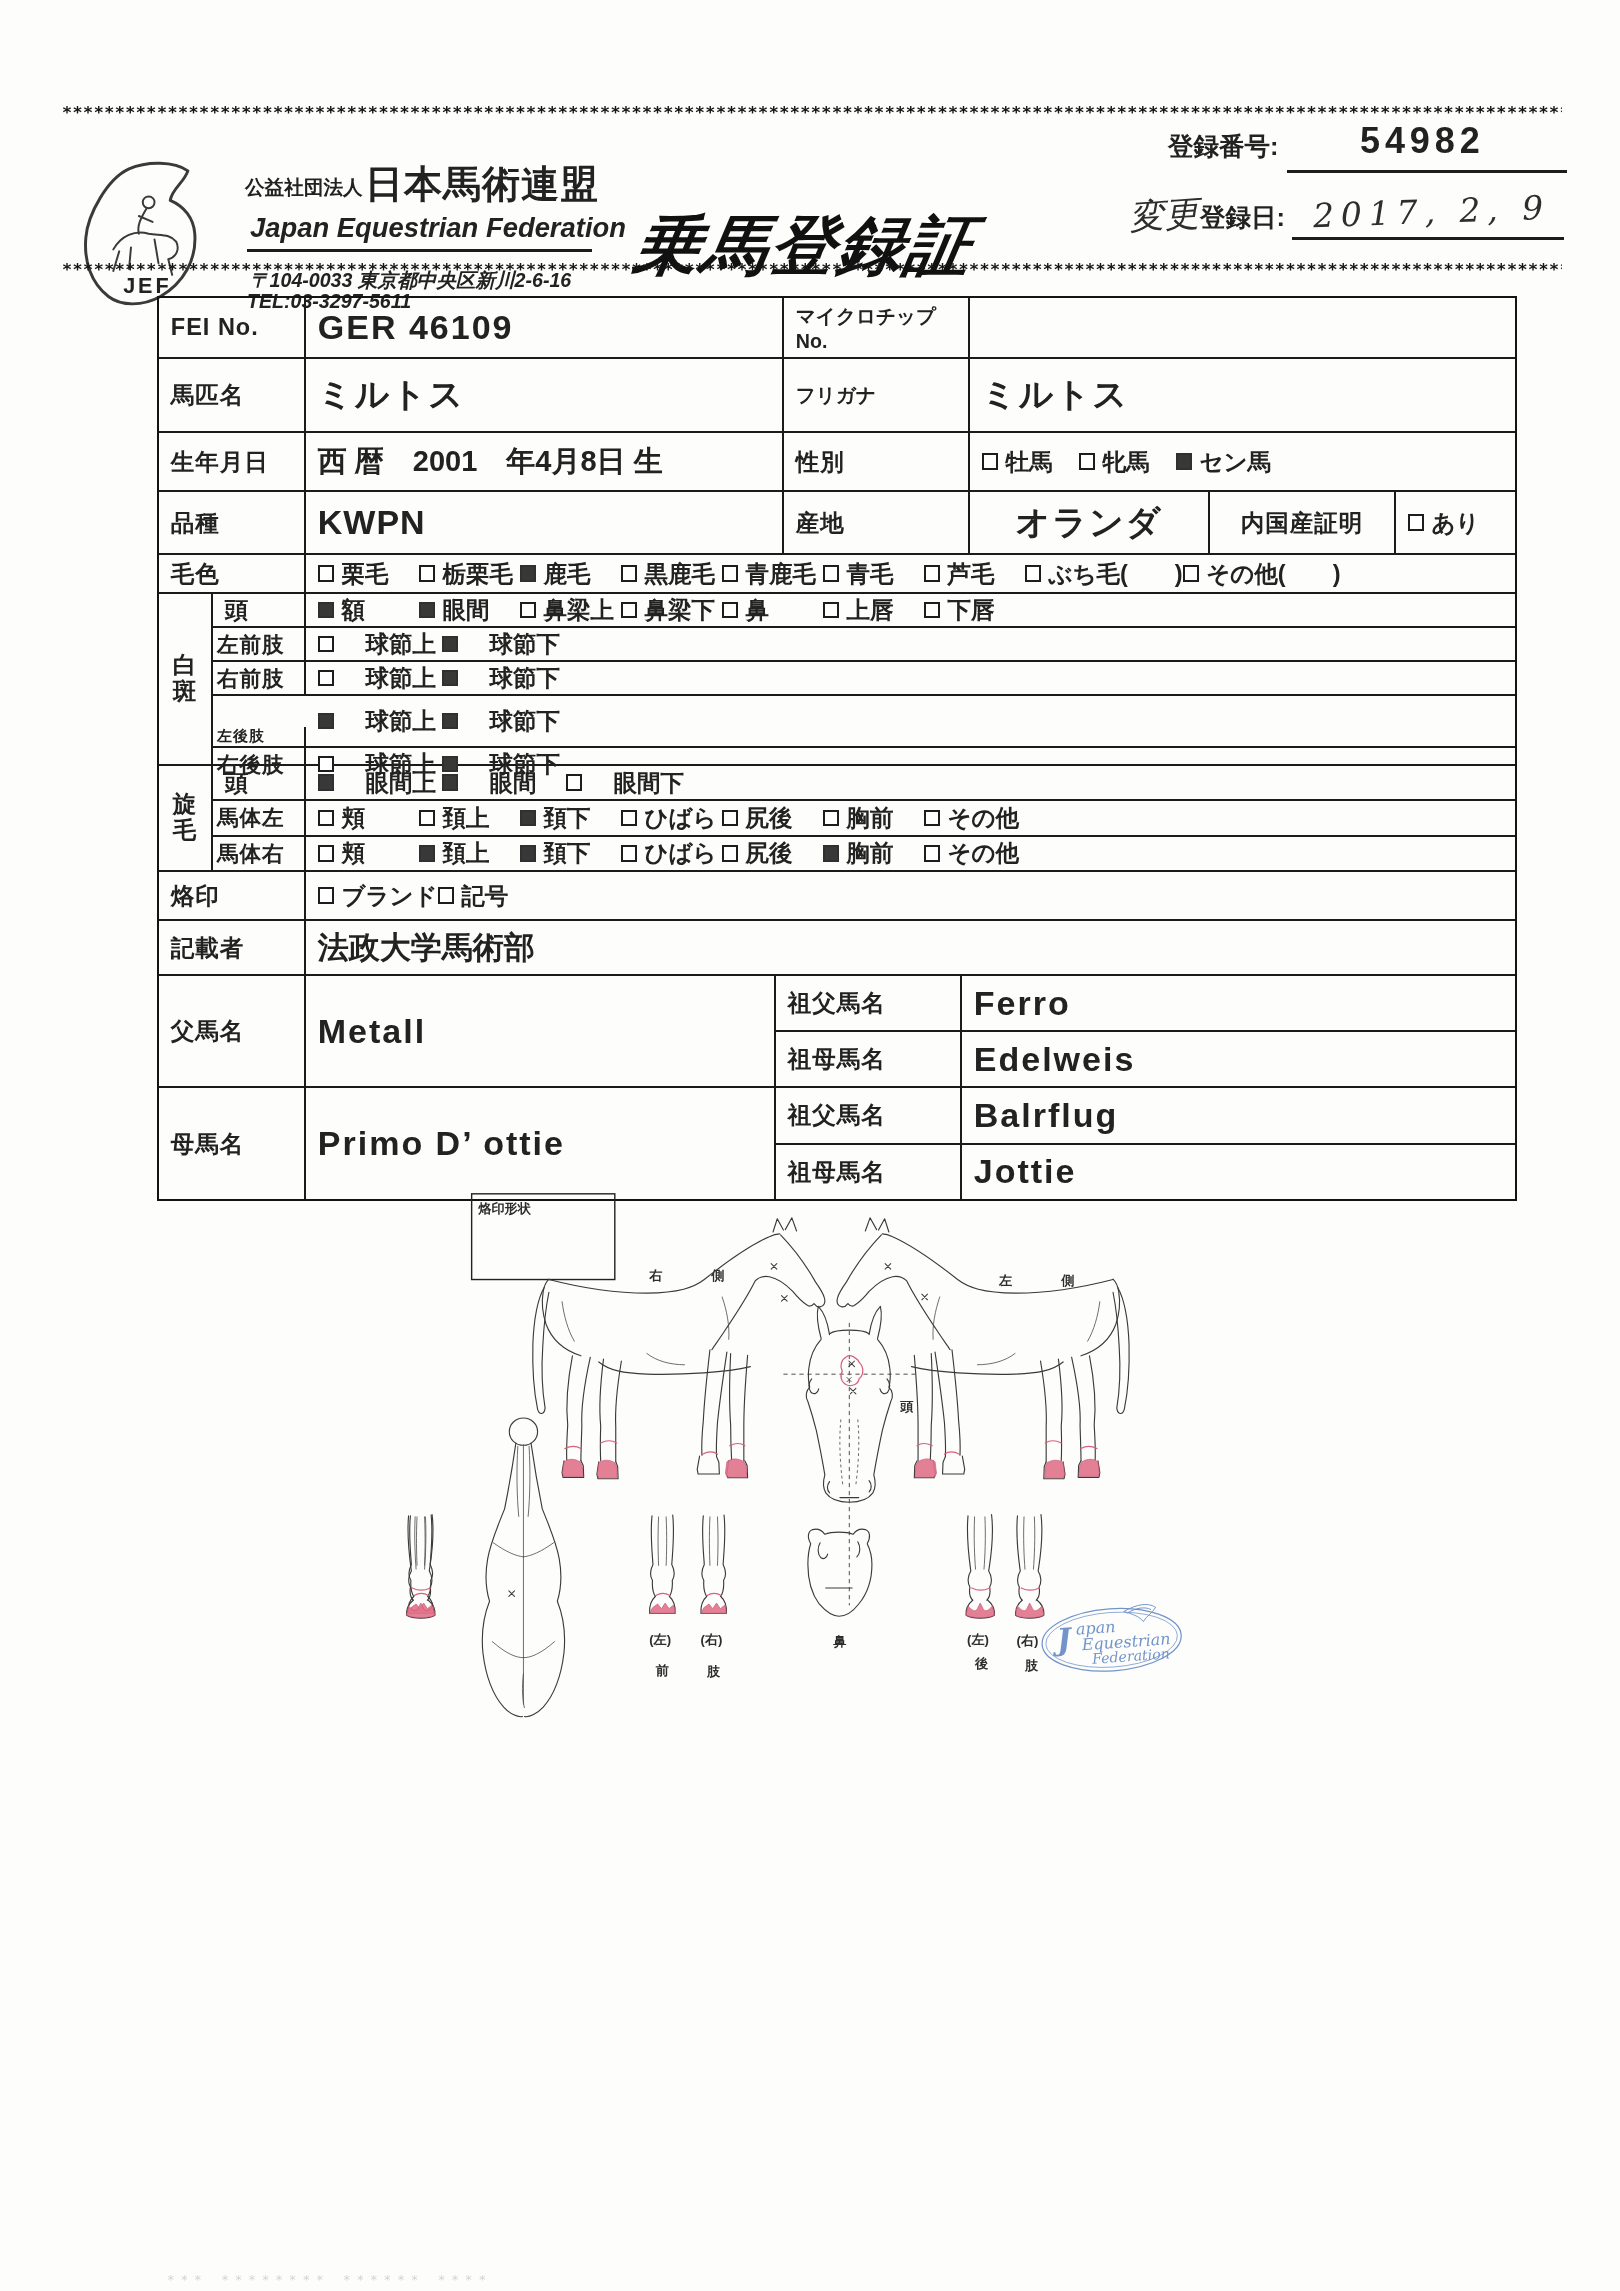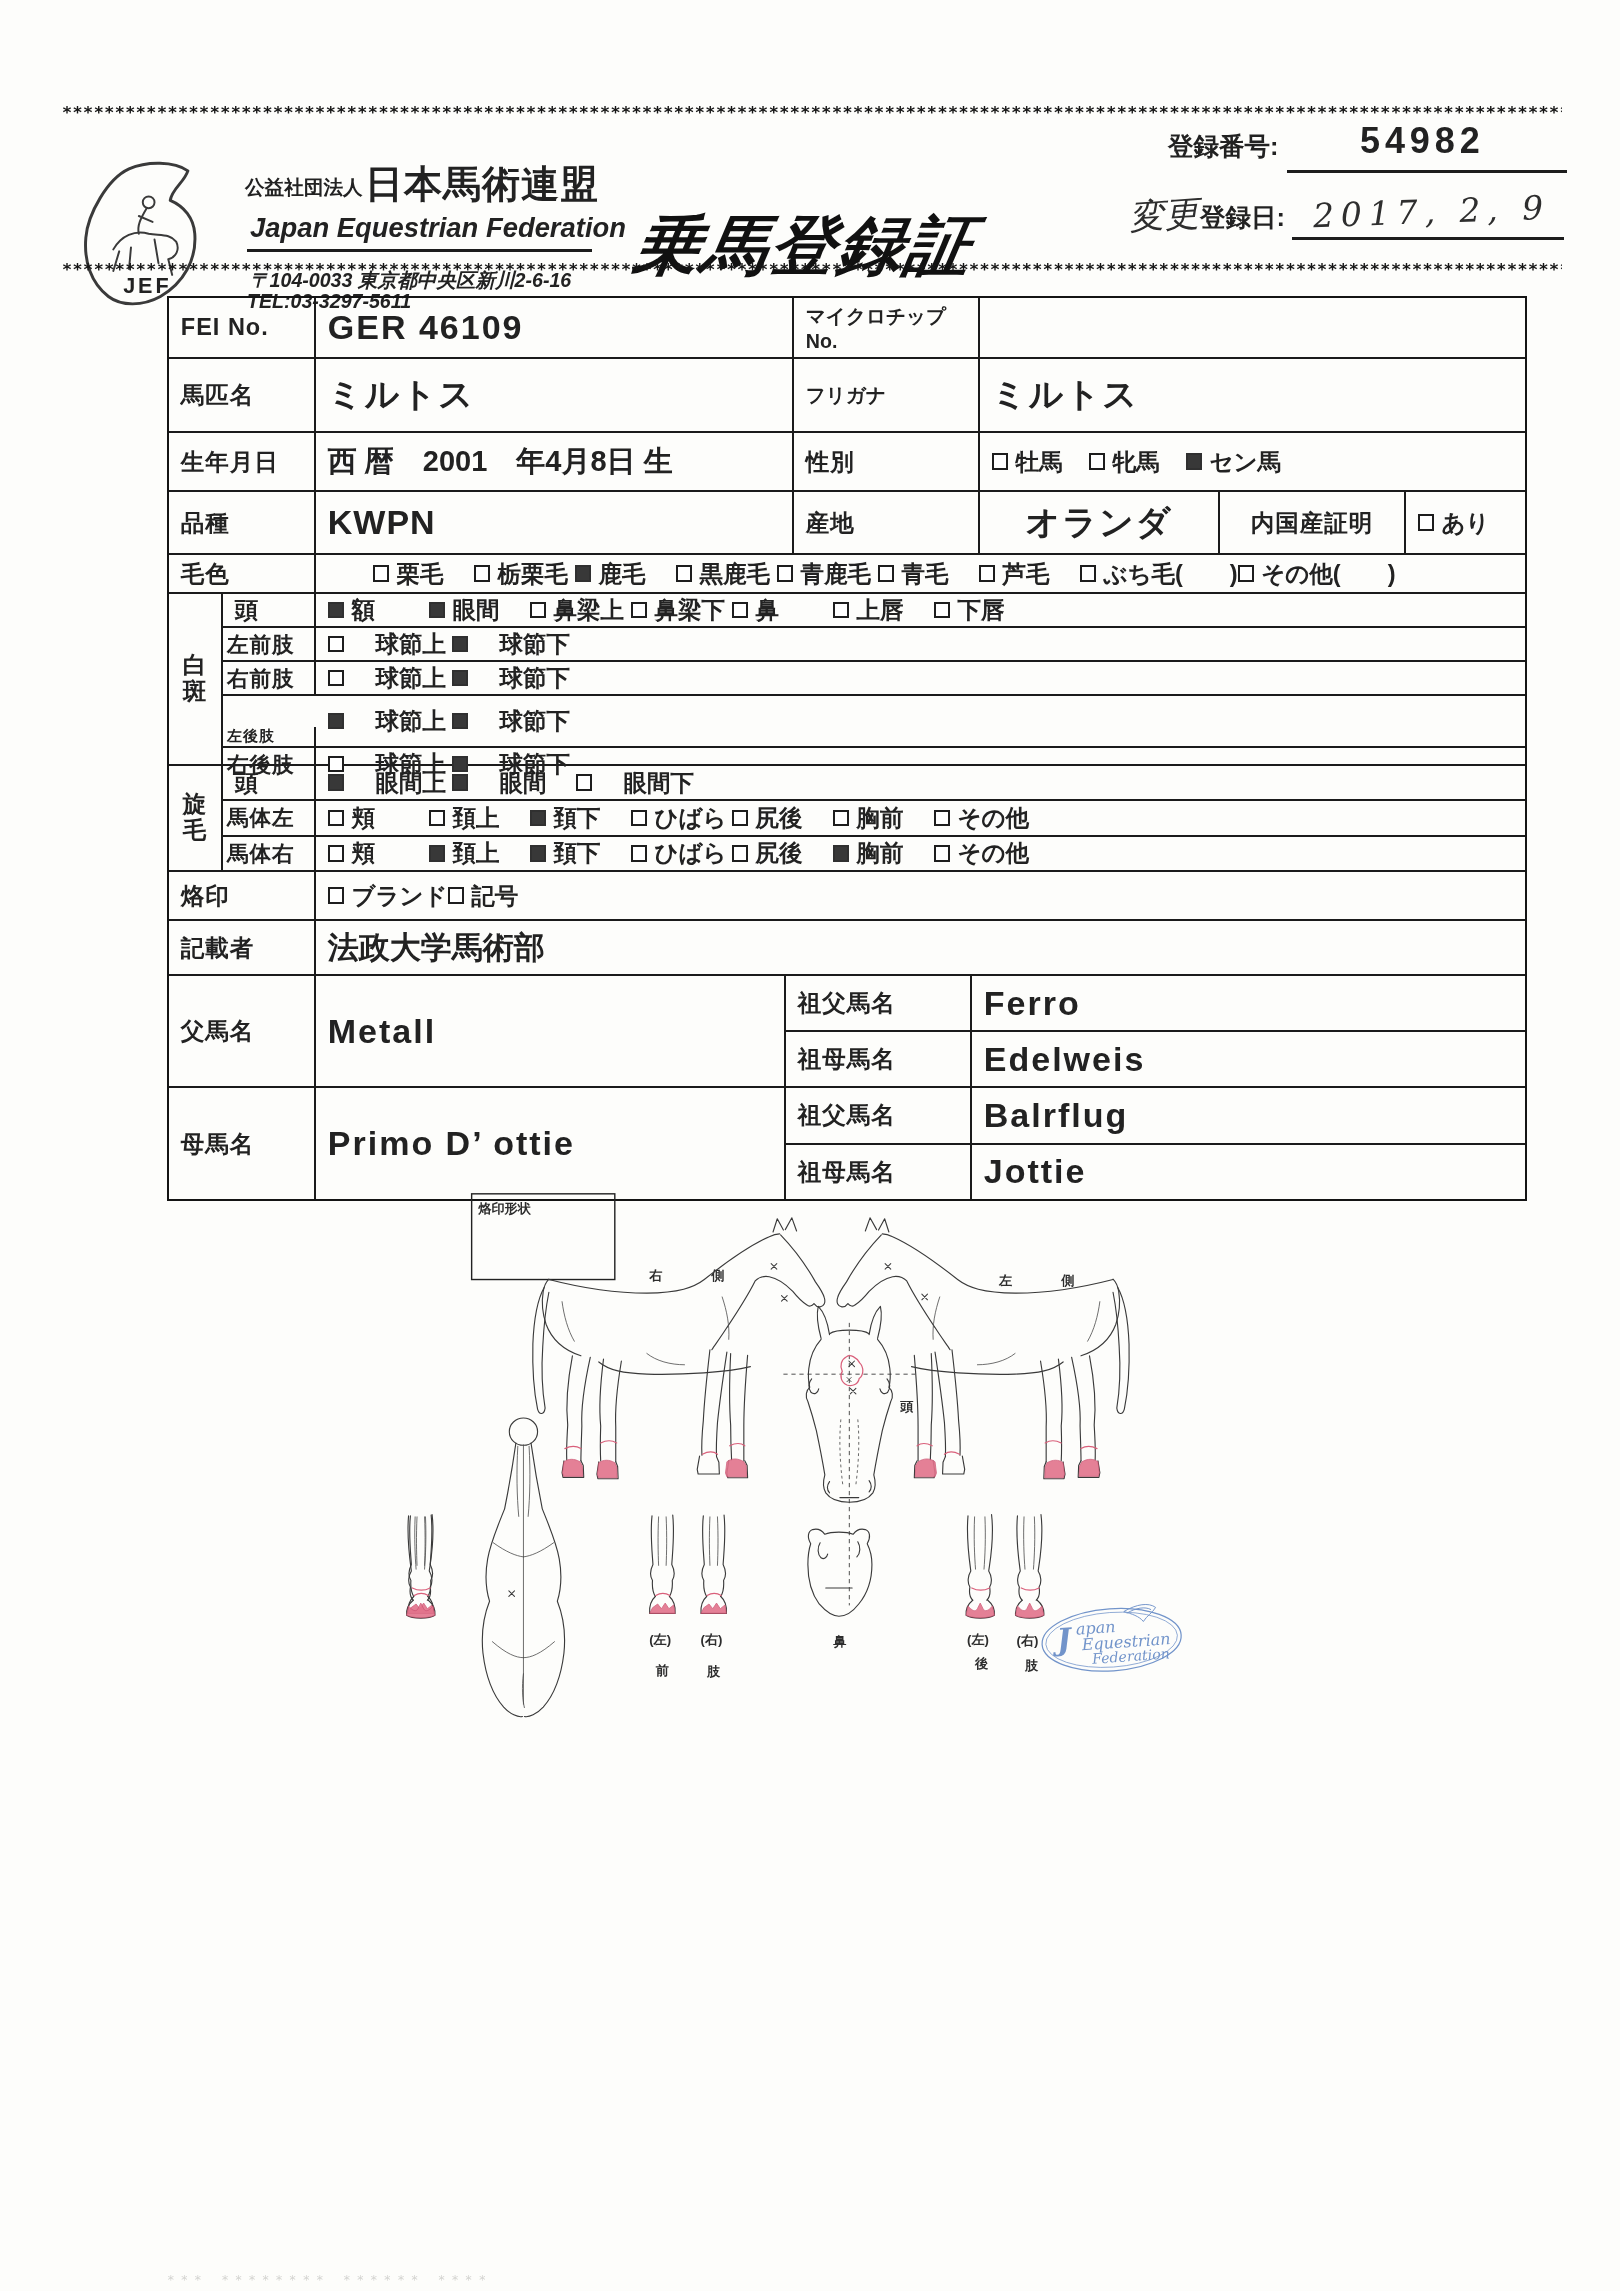--- a/index.html
+++ b/index.html
@@ -14,21 +14,21 @@
   .org-ja{font-size:38px;font-weight:800;letter-spacing:1px;}
   .org-en{font-size:27.4px;font-style:italic;font-weight:600;font-family:"Liberation Sans","DejaVu Sans",sans-serif;}
   .org-rule{height:2.9px;background:#1c1c1c;}
   .org-addr{font-size:19.6px;font-style:italic;font-weight:600;white-space:nowrap;margin-top:12px;}
   .cert-title{font-size:65px;font-weight:900;font-style:italic;letter-spacing:2.9px;transform:skewX(-10deg);color:#111;white-space:nowrap;}
   .reg-label{font-size:25.5px;font-weight:700;}
   .reg-value{font-size:36px;font-weight:600;letter-spacing:4.9px;}
   .hand{font-family:"DejaVu Serif",serif;font-style:italic;color:#2e2e2e;}
   .u-line{height:2.9px;background:#1d1d1d;}
   
-  #htable{left:167px;top:296px;width:1360px;border:2.9px solid #141414;box-sizing:border-box;background:transparent;}
+  #htable{left:157px;top:296px;width:1360px;border:2.9px solid #141414;box-sizing:border-box;background:transparent;}
   .r{display:flex;border-top:2.5px solid #1b1b1b;box-sizing:border-box;align-items:stretch;}
   .r.first{border-top:none;}
   .c{border-right:2.5px solid #1b1b1b;box-sizing:border-box;display:flex;align-items:center;padding:0 11.8px;overflow:hidden;}
   .c.last{border-right:none;}
   .lab{font-size:23.5px;font-weight:600;letter-spacing:1px;}
   .lab-sm{font-size:19.6px;font-weight:600;}
   .val-lg{font-size:34px;font-weight:600;letter-spacing:2px;}
   .val-md{font-size:29px;font-weight:600;}
   .stack{display:flex;flex-direction:column;flex:1;}
   .subr{display:flex;border-top:2px solid #1b1b1b;box-sizing:border-box;flex:1;}
@@ -131,21 +131,21 @@
       <div class="c last opts" style="flex:1;">
           <span class="opt">
             <span class="cb"></span>
             <span>あり</span>
           </span>
         </div>
     </div>
 
     <div class="r" style="height:39px;">
       <div class="c lab" style="width:147px;">毛色</div>
-      <div class="c last opts" style="flex:1;margin-left:45px;">
+      <div class="c last opts" style="flex:1;">
           <span class="opt">
             <span class="cb"></span>
             <span>栗毛</span>
           </span>
           <span class="opt">
             <span class="cb"></span>
             <span>栃栗毛</span>
           </span>
           <span class="opt">
             <span class="cb on"></span>

